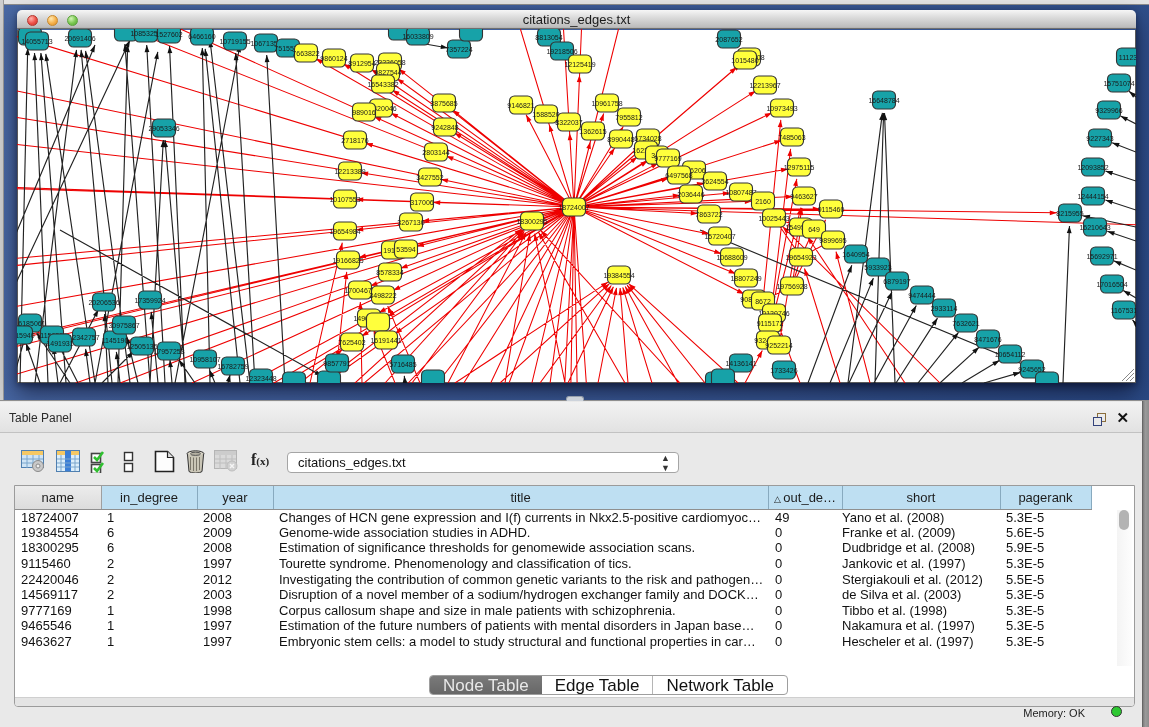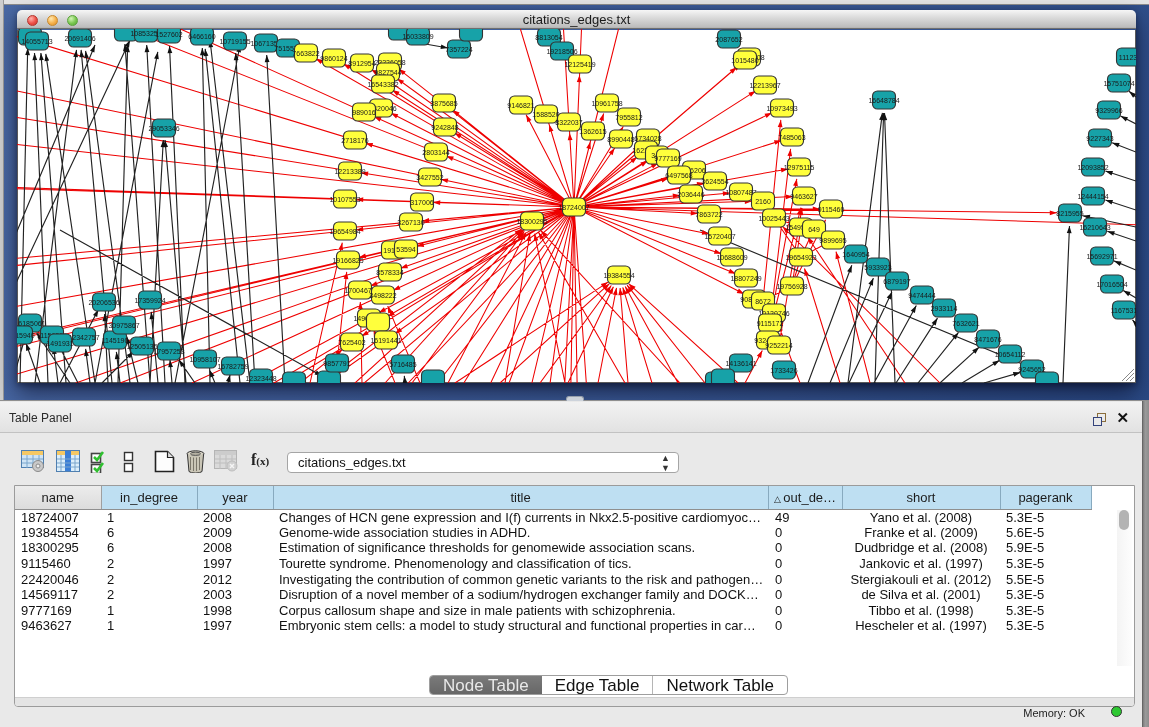--- a/index.html
+++ b/index.html
@@ -27,21 +27,21 @@
 #combo .arr{position:absolute;right:8px;top:0px;font-size:9px;color:#333;line-height:10px}
 #scrollpane{position:absolute;left:14px;top:84px;width:1121px;height:222px;border:1px solid #9b9b9b;border-radius:0 0 4px 4px;background:#fff}
 #tblwrap{position:absolute;left:0;top:0;width:1103px;height:180px;overflow:hidden}
 table{border-collapse:collapse;table-layout:fixed;width:1076px;font-size:13px}
 th{height:23px;font-weight:normal;font-size:13px;color:#1c1c1c;border-right:1px solid #88aabf;border-bottom:1px solid #8f8f8f;background:#bedff2;padding:0}
 th.h0{background:linear-gradient(#ececec,#dcdcdc);border-right:1px solid #9f9f9f;width:86px}
 th.h1{width:96px}th.h2{width:76px}th.h3{width:495px}th.h4{width:74px}th.h5{width:158px}th.h6{width:91px}
 td{height:15.6px;color:#111;white-space:nowrap;overflow:hidden;padding:0 0 0 6px}
 td.c3{text-overflow:clip}
 td.c4{padding-left:7px}
-td.c5{text-align:center;padding:0}td.c6{padding-left:6px}
+td.c5{text-align:left;padding:0}td.c6{padding-left:6px}
 #vscroll{position:absolute;right:2px;top:24px;width:15px;height:156px;background:linear-gradient(90deg,#f4f4f4,#fdfdfd)}
 #vthumb{position:absolute;left:2px;top:0px;width:10px;height:20px;background:#b3b3b3;border-radius:5px}
 #panebot{position:absolute;left:0;bottom:0;width:1119px;height:9px;background:#e4e4e4;border-radius:0 0 3px 3px;border-top:1px solid #cfcfcf}
 #tabs{position:absolute;left:429px;top:274px;height:20px;border:1px solid #9e9e9e;border-radius:4px;overflow:hidden;background:#fff;font-size:17px;line-height:19px}
 #tabs div{float:left;padding:0 13px;color:#111}
 #tabs .sel{background:linear-gradient(#7a7a7a,#666);color:#e8e8e8}
 #tabs .sep{padding:0;width:1px;background:#b5b5b5;height:20px}
 #status{position:absolute;right:64px;top:306px;font-size:11px;color:#222}
 #memdot{position:absolute;right:27px;top:305px;width:11px;height:11px;border-radius:50%;background:#2ec832;border:1px solid #333}
 #rightstrip{position:absolute;right:0;top:0px;width:7px;height:327px;background:linear-gradient(90deg,#7c7c7c,#9a9a9a 40%,#8d8d8d);border-left:1px solid #666}
@@ -446,31 +446,41 @@
               <td class="c5">Stergiakouli et al. (2012)</td>
               <td class="c6">5.5E-5</td>
               <td class="c7"></td>
             </tr>
             <tr>
               <td class="c0">14569117</td>
               <td class="c1">2</td>
               <td class="c2">2003</td>
               <td class="c3">Disruption of a novel member of a sodium/hydrogen exchanger family and DOCK…</td>
               <td class="c4">0</td>
-              <td class="c5">de Silva et al. (2001)</td>
+              <td class="c5">de Silva et al. (2003)</td>
               <td class="c6">5.3E-5</td>
               <td class="c7"></td>
             </tr>
             <tr>
               <td class="c0">9777169</td>
               <td class="c1">1</td>
               <td class="c2">1998</td>
               <td class="c3">Corpus callosum shape and size in male patients with schizophrenia.</td>
               <td class="c4">0</td>
               <td class="c5">Tibbo et al. (1998)</td>
+              <td class="c6">5.3E-5</td>
+              <td class="c7"></td>
+            </tr>
+            <tr>
+              <td class="c0">9465546</td>
+              <td class="c1">1</td>
+              <td class="c2">1997</td>
+              <td class="c3">Estimation of the future numbers of patients with mental disorders in Japan base…</td>
+              <td class="c4">0</td>
+              <td class="c5">Nakamura et al. (1997)</td>
               <td class="c6">5.3E-5</td>
               <td class="c7"></td>
             </tr>
             <tr>
               <td class="c0">9463627</td>
               <td class="c1">1</td>
               <td class="c2">1997</td>
               <td class="c3">Embryonic stem cells: a model to study structural and functional properties in car…</td>
               <td class="c4">0</td>
               <td class="c5">Hescheler et al. (1997)</td>

